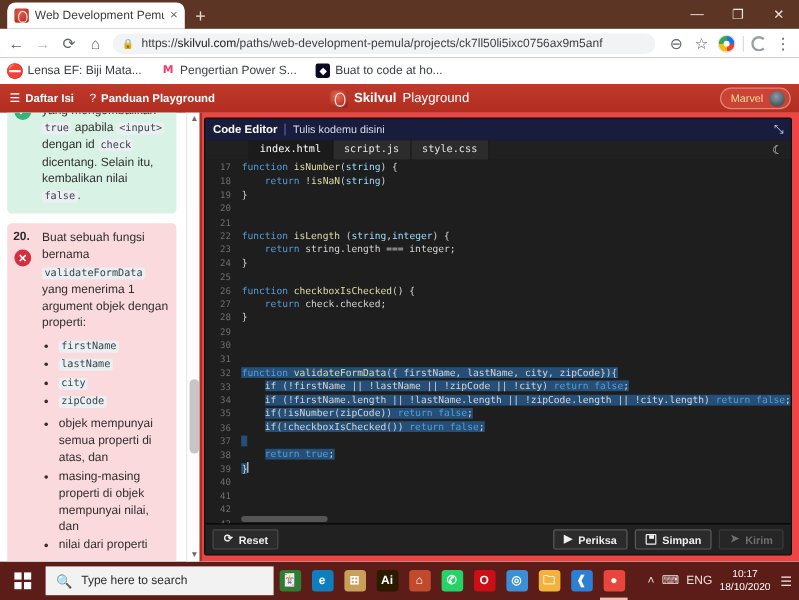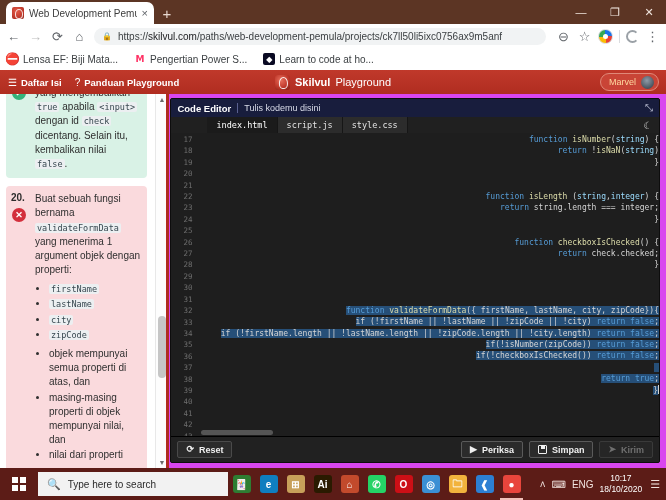--- a/index.html
+++ b/index.html
@@ -133,21 +133,21 @@
 
   .instr-sb { width: 11px; background: #fdfdfd; border-left: 1px solid #e8e8e8; position: relative; }
   .instr-sb .arw { position: absolute; left: 0; width: 11px; height: 11px; color: #6b6b6b;
     font-size: 7px; display: flex; align-items: center; justify-content: center; }
   .instr-sb .arw.up { top: 0; } .instr-sb .arw.dn { bottom: 0; }
   .instr-sb .thumb { position: absolute; left: 1.5px; width: 8px; border-radius: 4px; background: #c6c6c6; }
 
   .divider { width: 4px; background: #b02d20; }
 
   
-  .editor-wrap { flex: 1; background: #d946ef; padding: 4px 6px 5px 1px; display: flex; flex-direction: column; }
+  .editor-wrap { flex: 1; background: #ef4444; padding: 4px 6px 5px 1px; display: flex; flex-direction: column; }
   .editor { flex: 1; background: #1b1b1b; border-radius: 2px; display: flex; flex-direction: column; overflow: hidden;
     border: 1px solid #0d0d0d; }
 
   .ed-hdr {
     height: 18px; background: #181d3d; display: flex; align-items: center; padding: 0 6px;
     gap: 6px; flex: 0 0 18px;
   }
   .ed-hdr .t1 { color: #fff; font-size: 9.5px; font-weight: bold; }
   .ed-hdr .bar { width: 1px; height: 10px; background: #5a6090; }
   .ed-hdr .t2 { color: #d8dbe8; font-size: 9px; }
@@ -166,21 +166,21 @@
   .code { flex: 1; background: #1e1e1e; display: flex; overflow: hidden; position: relative; }
   .gutter {
     width: 26px; background: #1e1e1e; color: #6d6d6d; text-align: right; padding: 0 5px 0 0;
     font-family: "DejaVu Sans Mono", monospace; font-size: 7.5px; line-height: 11.4px;
     flex: 0 0 26px; padding-top: 1px;
   }
   .codearea {
     flex: 1; font-family: "DejaVu Sans Mono", monospace; font-size: 8px; line-height: 11.4px;
     white-space: pre; color: #d4d4d4; padding-left: 4px; padding-top: 1px; overflow: hidden;
   }
-  .codearea .ln { height: 11.4px; text-align: right; }
+  .codearea .ln { height: 11.4px; }
   .kw { color: #569cd6; }
   .fn { color: #dcdcaa; }
   .pm { color: #9cdcfe; }
   .op { color: #d4d4d4; }
   .sel { background: #264f78; }
   .cursor { display:inline-block; width:1px; height:9px; background:#d4d4d4; vertical-align:-1px; }
 
   .hscroll { position: absolute; left: 30px; bottom: 1px; width: 72px; height: 5px;
     background: #555; border-radius: 3px; }
 
@@ -266,21 +266,21 @@
     <div class="bm">
       <span class="bmico ban">⛔</span>
       <span>Lensa EF: Biji Mata...</span>
     </div>
     <div class="bm">
       <span class="bmico mm">M</span>
       <span>Pengertian Power S...</span>
     </div>
     <div class="bm">
       <span class="bmico fcc">◆</span>
-      <span>Learn to code at ho...</span>
+      <span>Buat to code at ho...</span>
     </div>
   </div>
 
   <div class="page">
 
     <div class="apphdr">
       <div class="left">
         <div class="hdr-link">
           <span class="glyph">☰</span>
           <span>Daftar Isi</span>

